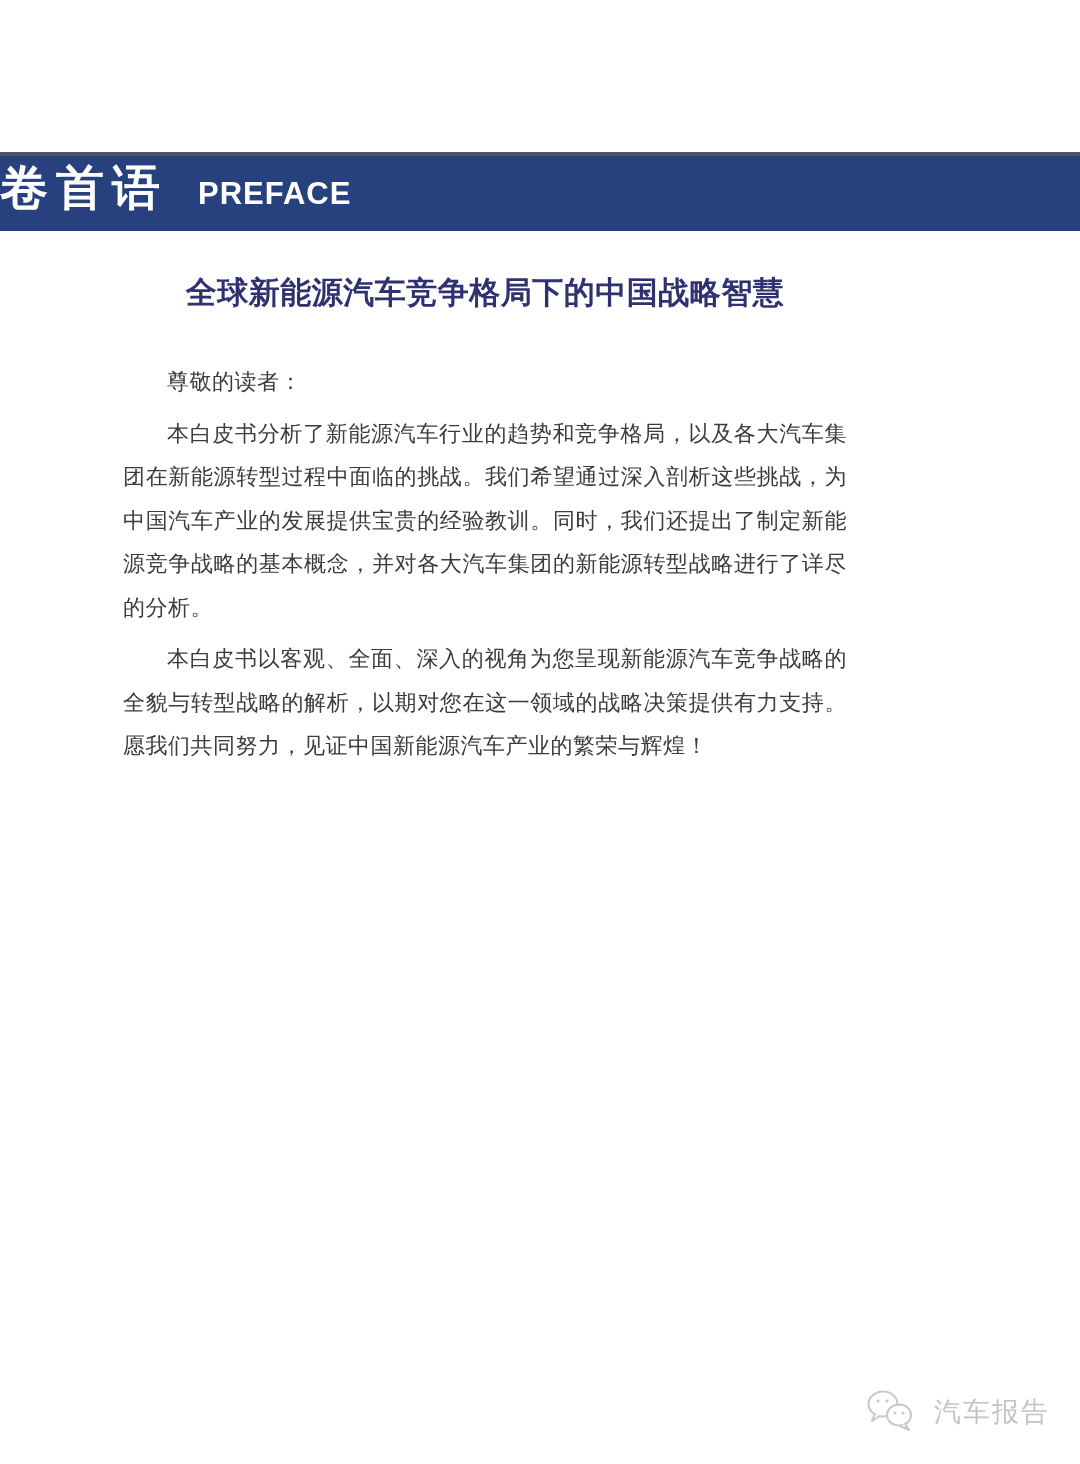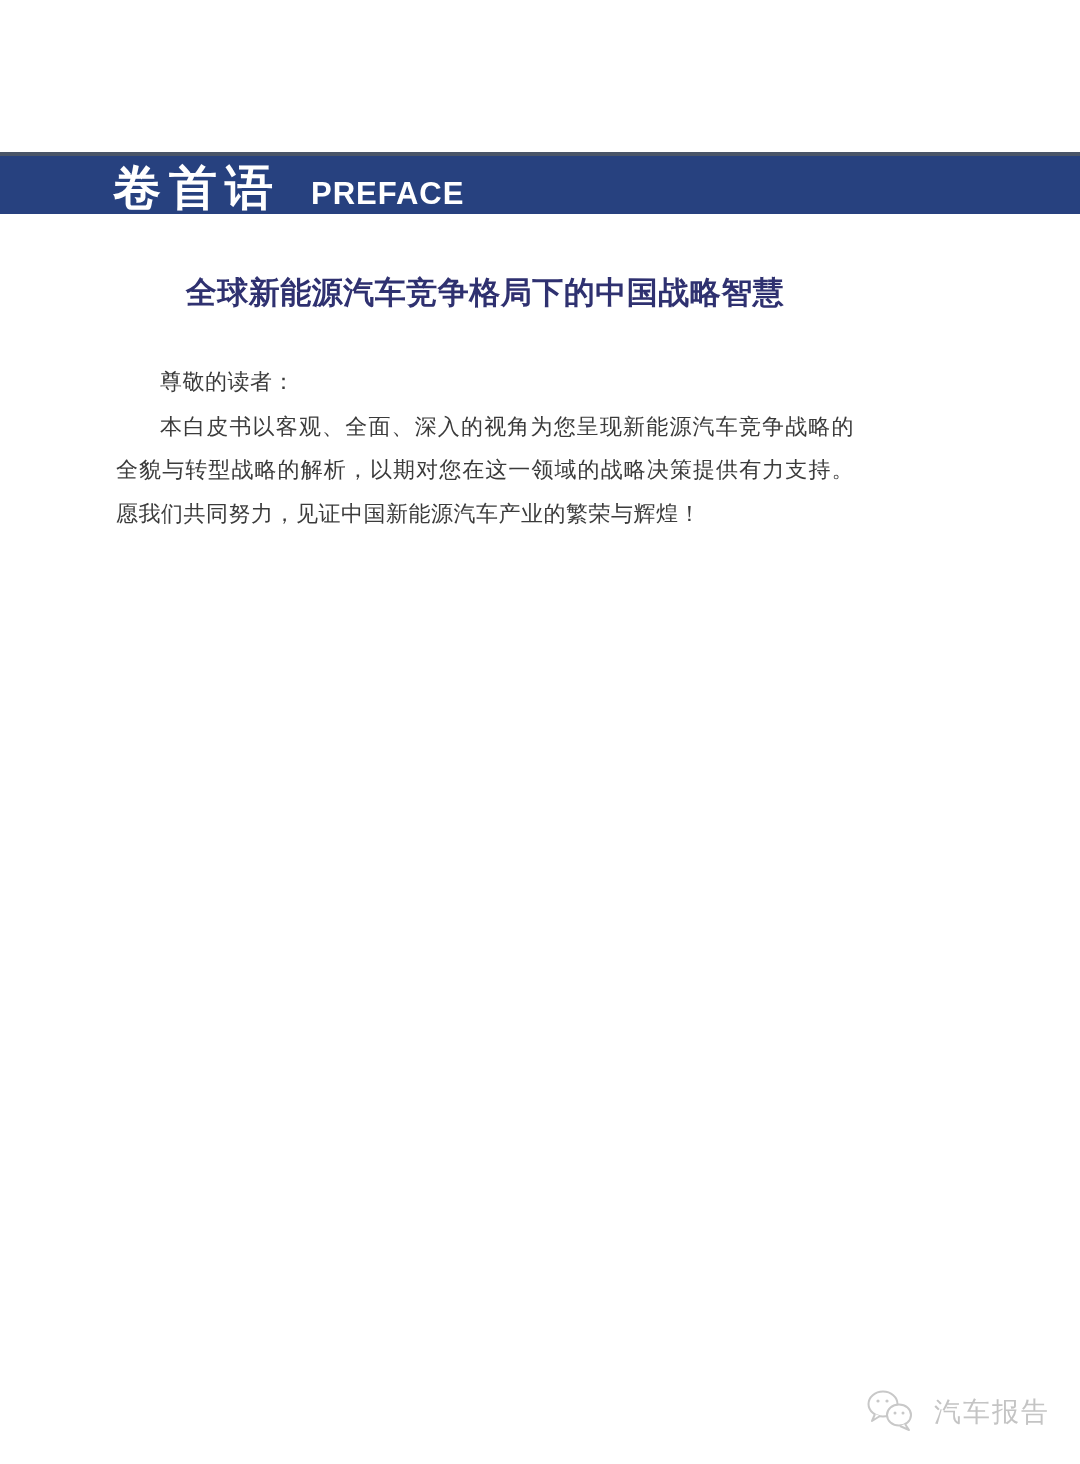--- a/index.html
+++ b/index.html
@@ -8,28 +8,27 @@
     background: #ffffff;
     position: relative;
     overflow: hidden;
     font-family: "DejaVu Serif", "Liberation Serif", serif;
   }
 
   
   .band {
     position: absolute;
     top: 152px; left: 0; right: 0;
-    height: 62px;
+    height: 79px;
     box-sizing: border-box;
     background: #27417f;
     border-top: 4px solid #4a5568;
     display: flex;
     align-items: baseline;
     gap: 30px;
-    padding-left: 113px;
   }
   .band-title-zh {
     color: #ffffff;
     font-family: "Liberation Sans", sans-serif;
     font-weight: 900;
     font-size: 48px;
     line-height: 54px;
     letter-spacing: 8px;
   }
   .band-title-en {
@@ -60,21 +59,21 @@
   }
   .article-body {
     margin-top: 50px;
     color: #3b3b3b;
     font-size: 22px;
     line-height: 43.5px;
     letter-spacing: 0.5px;
     text-align: justify;
   }
   .article-body p {
-    margin: 1px;
+    margin: 8px;
     text-indent: 2em;
   }
   .salutation { text-indent: 2em; }
 
   
   .watermark {
     position: absolute;
     right: 30px;
     bottom: 28px;
     display: flex;
@@ -95,20 +94,21 @@
 <div class="band">
   <span class="band-title-zh">卷首语</span>
   <span class="band-title-en">PREFACE</span>
 </div>
 
 <div class="content">
   <div class="article-title">全球新能源汽车竞争格局下的中国战略智慧</div>
 
   <div class="article-body">
     <p class="salutation">尊敬的读者：</p>
+    <p>本白皮书分析了新能源汽车行业的趋势和竞争格局，以及各大汽车集团在新能源转型过程中面临的挑战。我们希望通过深入剖析这些挑战，为中国汽车产业的发展提供宝贵的经验教训。同时，我们还提出了制定新能源竞争战略的基本概念，并对各大汽车集团的新能源转型战略进行了详尽的分析。</p>
     <p>本白皮书以客观、全面、深入的视角为您呈现新能源汽车竞争战略的全貌与转型战略的解析，以期对您在这一领域的战略决策提供有力支持。愿我们共同努力，见证中国新能源汽车产业的繁荣与辉煌！</p>
   </div>
 </div>
 
 <div class="watermark">
   <span>
     <svg width="52" height="44" viewBox="0 0 52 44" fill="none">
 
       <ellipse cx="19" cy="16" rx="14.5" ry="12.5" fill="#ffffff" stroke="#c8c8c8" stroke-width="2"></ellipse>
       <path d="M11 26 L8 33 L16 28" fill="#ffffff" stroke="#c8c8c8" stroke-width="2" stroke-linejoin="round"></path>

